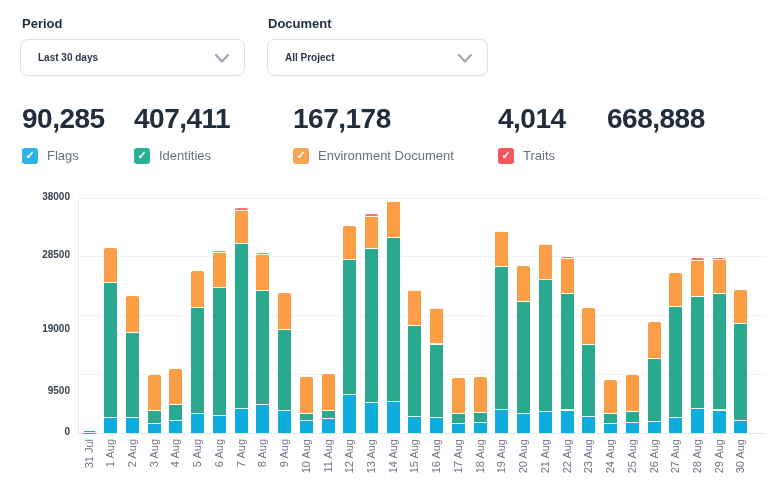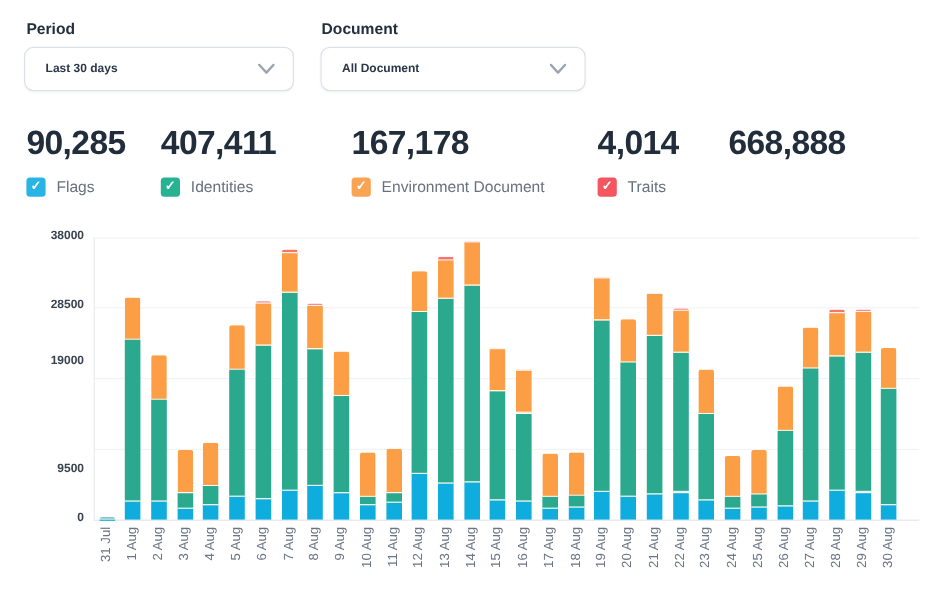--- a/index.html
+++ b/index.html
@@ -78,21 +78,21 @@
     <span class="select-value">Last 30 days</span>
     <span class="chevron">
       <svg width="14" height="9" viewBox="0 0 14 9">
           <polyline points="1,1 7,7.5 13,1" fill="none" stroke="#9aa5b1" stroke-width="2" stroke-linecap="round" stroke-linejoin="round"></polyline>
         </svg>
     </span>
   </div>
 
   <div class="filter-label project">Document</div>
   <div class="select project">
-    <span class="select-value">All Document</span>
+    <span class="select-value">All Project</span>
     <span class="chevron">
       <svg width="14" height="9" viewBox="0 0 14 9">
           <polyline points="1,1 7,7.5 13,1" fill="none" stroke="#9aa5b1" stroke-width="2" stroke-linecap="round" stroke-linejoin="round"></polyline>
         </svg>
     </span>
   </div>
 
   <div class="stats">
 
     <div class="stat-card" style="left:22px">
@@ -132,21 +132,21 @@
     </div>
 
   </div>
 
   <div id="chart">
       <div class="gridline zero" style="top: 249px;"></div>
       <div class="ytick" style="left: 22px; top: 242px;">0</div>
       <div class="gridline" style="top: 190.125px;"></div>
       <div class="ytick" style="left: 22px; top: 201px;">9500</div>
       <div class="gridline" style="top: 131.25px;"></div>
-      <div class="ytick" style="left: 22px; top: 111px;">19000</div>
+      <div class="ytick" style="left: 22px; top: 139px;">19000</div>
       <div class="gridline" style="top: 72.375px;"></div>
       <div class="ytick" style="left: 22px; top: 65.375px;">28500</div>
       <div class="gridline" style="top: 13.5px;"></div>
       <div class="ytick" style="left: 22px; top: 6.5px;">38000</div>
       <div class="y-axis-line" style="top: 13.5px; height: 235.5px;"></div>
       <div class="bar-seg" style="left: 82.5px; width: 13px; top: 248.814px; height: 1px; background: rgb(14, 173, 222);"></div>
       <div class="bar-seg" style="left: 82.5px; width: 13px; top: 247.265px; height: 1.54934px; background: rgb(42, 169, 142); border-bottom: 1px solid rgba(255, 255, 255, 0.9); border-radius: 2px 2px 0px 0px;"></div>
       <div class="xlabel" style="left: 38.5px; top: 255px;">31 Jul</div>
       <div class="bar-seg" style="left: 104.233px; width: 13px; top: 234.498px; height: 14.5018px; background: rgb(14, 173, 222);"></div>
       <div class="bar-seg" style="left: 104.233px; width: 13px; top: 98.9617px; height: 135.536px; background: rgb(42, 169, 142); border-bottom: 1px solid rgba(255, 255, 255, 0.9);"></div>

